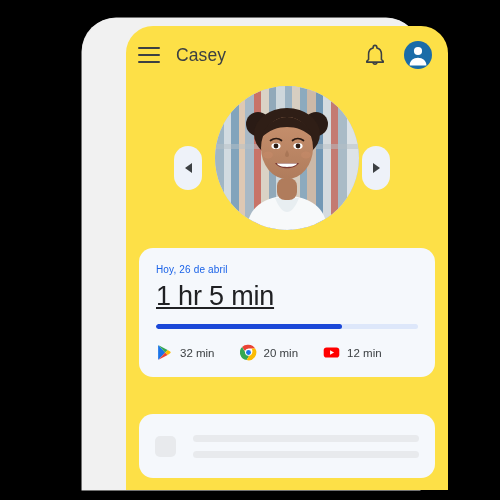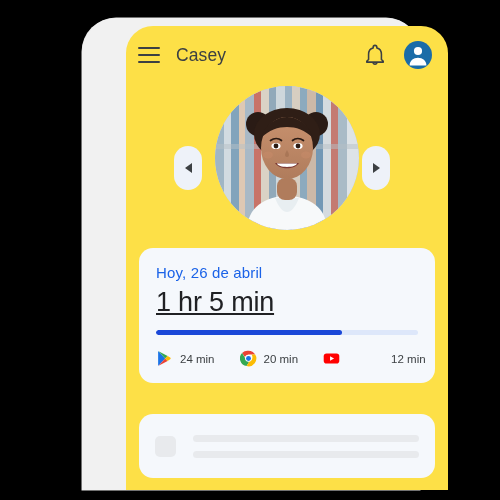--- a/index.html
+++ b/index.html
@@ -159,21 +159,21 @@
     left: 13px;
     top: 222px;
     width: 296px;
     box-sizing: border-box;
     background: #f5f8fc;
     border-radius: 14px;
     padding: 16px 17px 16px 17px;
   }
 
   .card-date {
-    font-size: 15px;
+    font-size: 10px;
     color: #1b63e8;
     letter-spacing: 0.15px;
     margin: 0 0 7px 0;
   }
 
   .card-total {
     font-size: 27px;
     color: #202124;
     letter-spacing: -0.2px;
     margin: 0 0 14px 0;
@@ -203,21 +203,21 @@
   .app-row {
     display: flex;
     align-items: center;
     justify-content: flex-start;
   }
   .app-item {
     display: flex;
     align-items: center;
     margin-right: 25px;
   }
-  .app-item:last-child { margin-right: 0; gap: 44px; }
+  .app-item:last-child { margin-right: 0; }
 
   .app-icon {
     width: 17px;
     height: 17px;
     margin-right: 7px;
     flex: 0 0 auto;
   }
 
   .app-time {
     font-size: 11.5px;
@@ -389,21 +389,21 @@
 
         <div class="app-item">
           <span class="app-icon">
             <svg viewBox="0 0 24 24" width="17" height="17" aria-hidden="true">
               <path d="M3.6 1.9a1.5 1.5 0 0 0-.6 1.2v17.8c0 .5.2.9.6 1.2l9.3-10.1z" fill="#1a73e8"></path>
               <path d="M3.6 1.9 16.4 8.6l-3.5 3.4z" fill="#34a853"></path>
               <path d="M3.6 22.1 12.9 12l3.5 3.4z" fill="#ea4335"></path>
               <path d="M16.4 8.6 20 10.7c1 .6 1 1.9 0 2.5l-3.6 2.2-3.5-3.4z" fill="#fbbc04"></path>
             </svg>
           </span>
-          <span class="app-time">24 min</span>
+          <span class="app-time">32 min</span>
         </div>
 
         <div class="app-item">
           <span class="app-icon">
             <svg viewBox="0 0 24 24" width="17" height="17" aria-hidden="true">
               <circle cx="12" cy="12" r="11" fill="#ffffff"></circle>
               <path d="M12 1a11 11 0 0 1 9.5 5.5H12a5.5 5.5 0 0 0-5.1 3.5L2.9 4.3A11 11 0 0 1 12 1z" fill="#ea4335"></path>
               <path d="M2.9 4.3 7 11c.1 2.8 2.4 5 5 5 .5 0 1-.1 1.4-.2L9.3 22.7A11 11 0 0 1 2.9 4.3z" fill="#34a853"></path>
               <path d="M21.5 6.5A11 11 0 0 1 9.3 22.7L13.5 15.6A5.5 5.5 0 0 0 17.5 10c0-1.3-.4-2.5-1.2-3.5z" fill="#fbbc04"></path>
               <circle cx="12" cy="12" r="4.6" fill="#ffffff"></circle>

